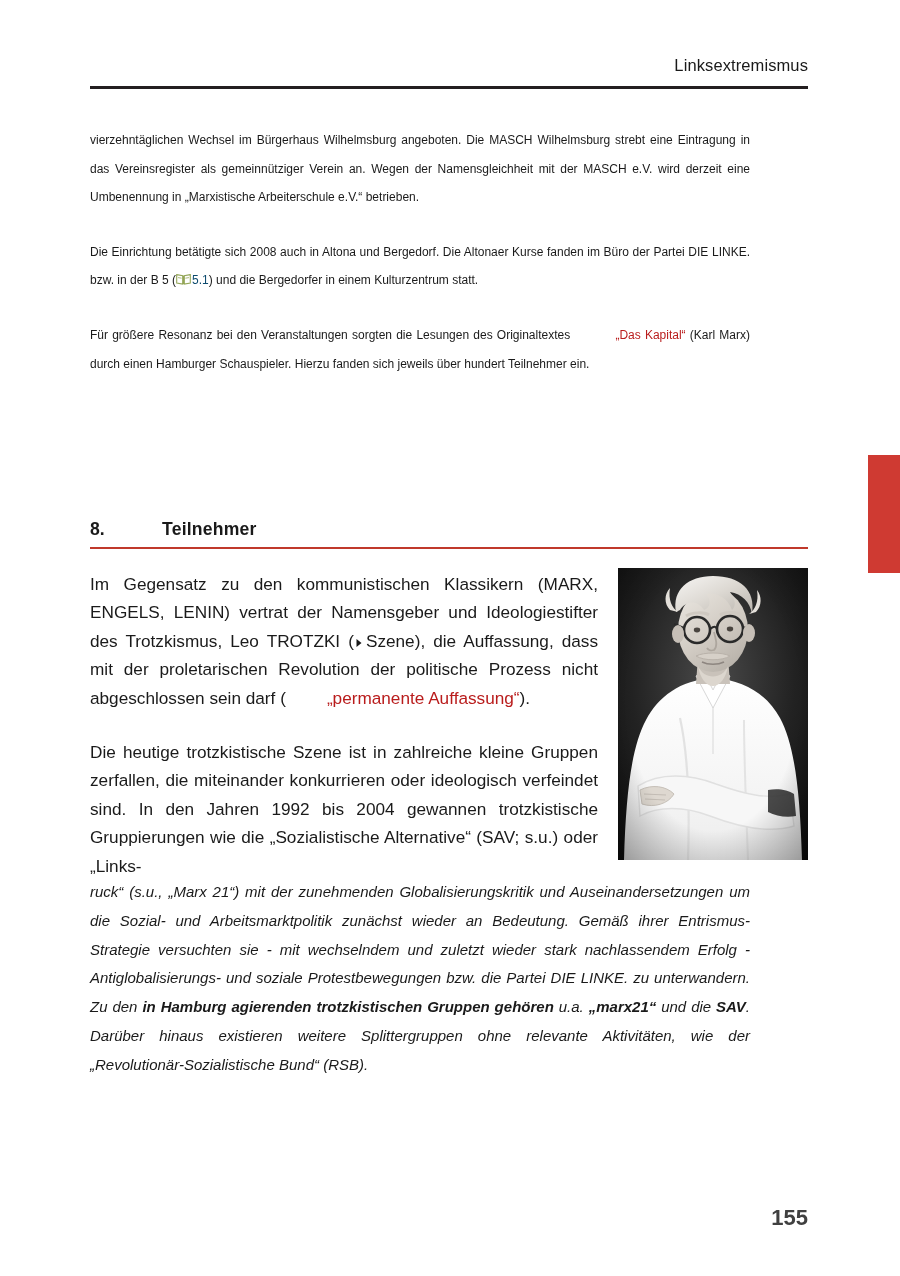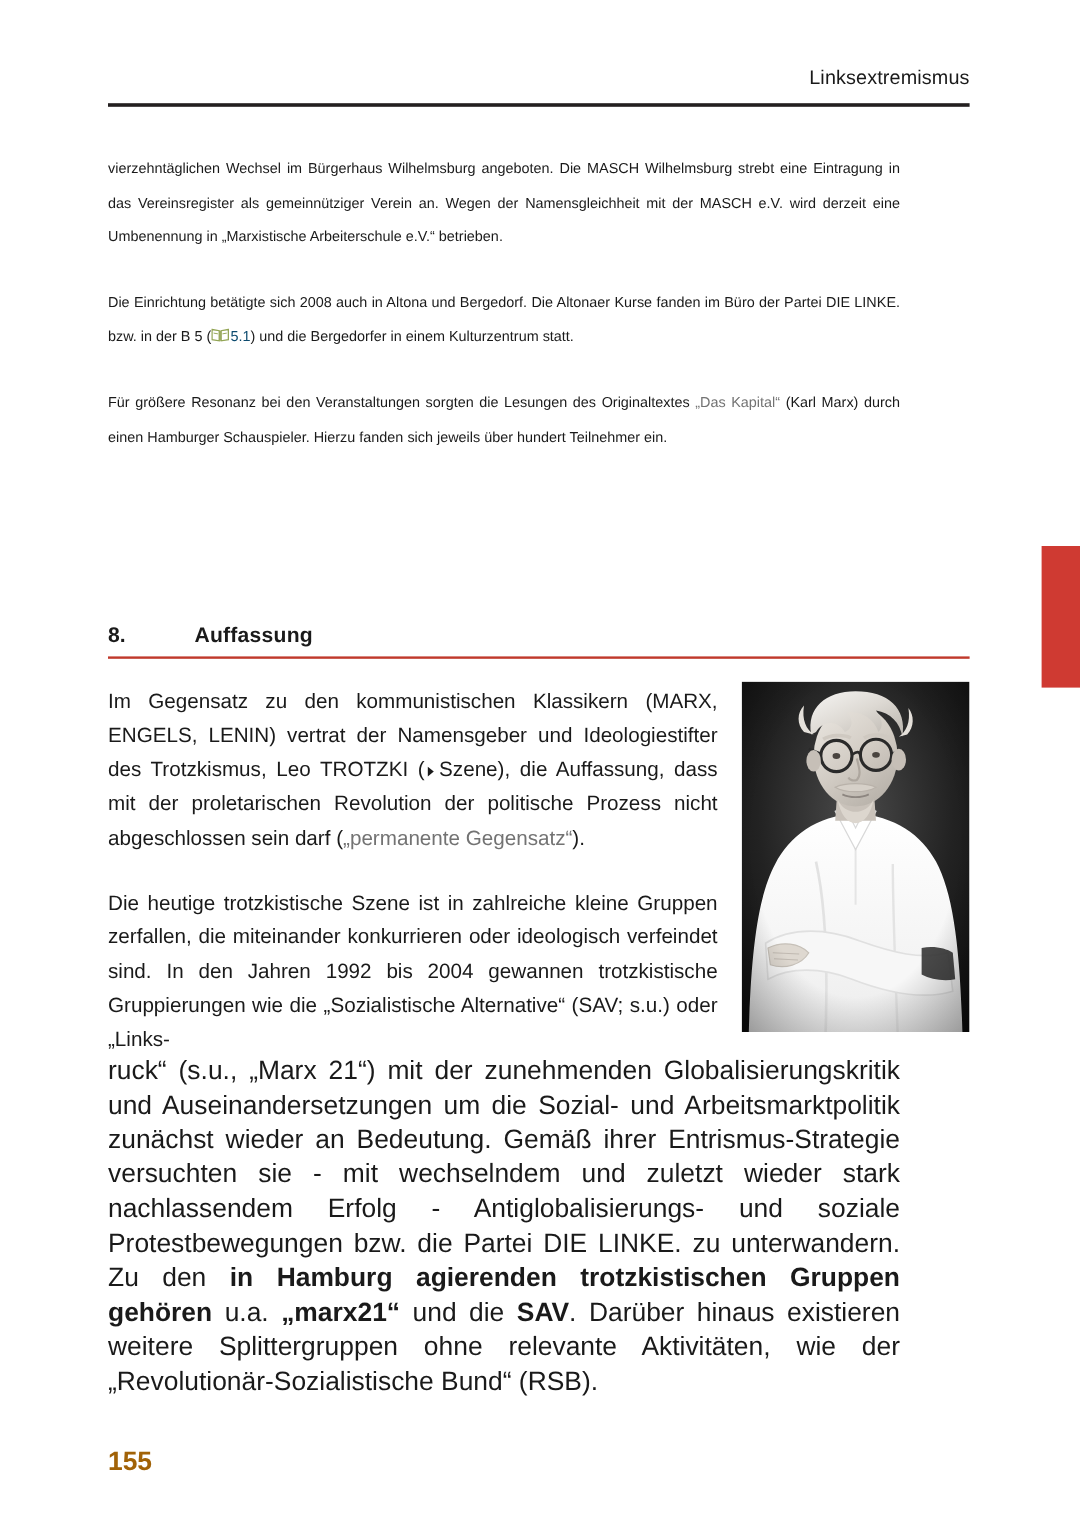--- a/index.html
+++ b/index.html
@@ -71,21 +71,21 @@
     margin: 0 0 26px 0;
     font-size: 12px;
     line-height: 28.6px;
     text-align: justify;
     text-justify: inter-word;
     color: #1a1a1a;
     hyphens: none;
   }
   p.body:last-child { margin-bottom: 0; }
 
-  .ref-link { color: #737373; }
+  .ref-link { color: #b91c1c; margin-left: 41px; }
   .ref-green { color: #0c4a6e; }
   .book-icon {
     display: inline-block;
     width: 15px;
     height: 12px;
     vertical-align: -1px;
     margin-right: 1px;
   }
   .arrow-icon {
     display: inline-block;
@@ -148,31 +148,32 @@
   }
   .photo svg { display: block; width: 100%; height: 100%; }
 
   
   .content-wrap {
     position: absolute;
     left: 90px;
     top: 878px;
     width: 660px;
   }
-  .content-wrap p.body { font-size: 22px; line-height: 28.8px; }
+  .content-wrap p.body { font-size: 15px; line-height: 28.8px; font-style: italic; }
 
   
   .page-number {
     position: absolute;
     left: 90px;
     top: 1205px;
     width: 718px;
+    text-align: right;
     font-size: 22px;
     font-weight: bold;
-    color: #a16207;
+    color: #404040;
   }
 </style>
 </head>
 <body>
 
 <div class="page">
 
   <div class="page-header">
     <span class="hdr-text">Linksextremismus</span>
   </div>
@@ -196,31 +197,31 @@
 
     <p class="body">
       <span>Für größere Resonanz bei den Veranstaltungen sorgten die Lesungen des Originaltextes </span><span class="ref-link">„Das Kapital“</span><span> (Karl Marx) durch einen Hamburger Schauspieler. Hierzu fanden sich jeweils über hundert Teilnehmer ein.</span>
     </p>
 
   </div>
 
   <div class="section-head">
     <div class="row">
       <span class="num">8.</span>
-      <span class="title">Auffassung</span>
+      <span class="title">Teilnehmer</span>
     </div>
   </div>
   <div class="section-rule"></div>
 
   <div class="col-text">
 
     <p class="body">
       <span>Im Gegensatz zu den kommunistischen Klassikern (MARX, ENGELS, LENIN) vertrat der Namensgeber und Ideologiestifter des Trotzkismus, Leo TROTZKI (</span><span class="arrow-icon"><svg viewBox="0 0 8 10" xmlns="http://www.w3.org/2000/svg">
             <path d="M1.5 1 L6.5 5 L1.5 9 Z" fill="#1a1a1a"></path>
-          </svg></span><span>Szene</span><span>), die Auffassung, dass mit der proletarischen Revolution der politische Prozess nicht abgeschlossen sein darf (</span><span class="ref-link">„permanente Gegensatz“</span><span>).</span>
+          </svg></span><span>Szene</span><span>), die Auffassung, dass mit der proletarischen Revolution der politische Prozess nicht abgeschlossen sein darf (</span><span class="ref-link">„permanente Auffassung“</span><span>).</span>
     </p>
 
     <p class="body">Die heutige trotzkistische Szene ist in zahlreiche kleine Gruppen zerfallen, die miteinander konkurrieren oder ideologisch verfeindet sind. In den Jahren 1992 bis 2004 gewannen trotzkistische Gruppierungen wie die „Sozialistische Alternative“ (SAV; s.u.) oder „Links-</p>
 
   </div>
 
   <div class="photo">
     <svg viewBox="0 0 190 292" preserveAspectRatio="none" xmlns="http://www.w3.org/2000/svg">
       <defs>
         <radialGradient id="bgGrad" cx="50%" cy="38%" r="78%">

